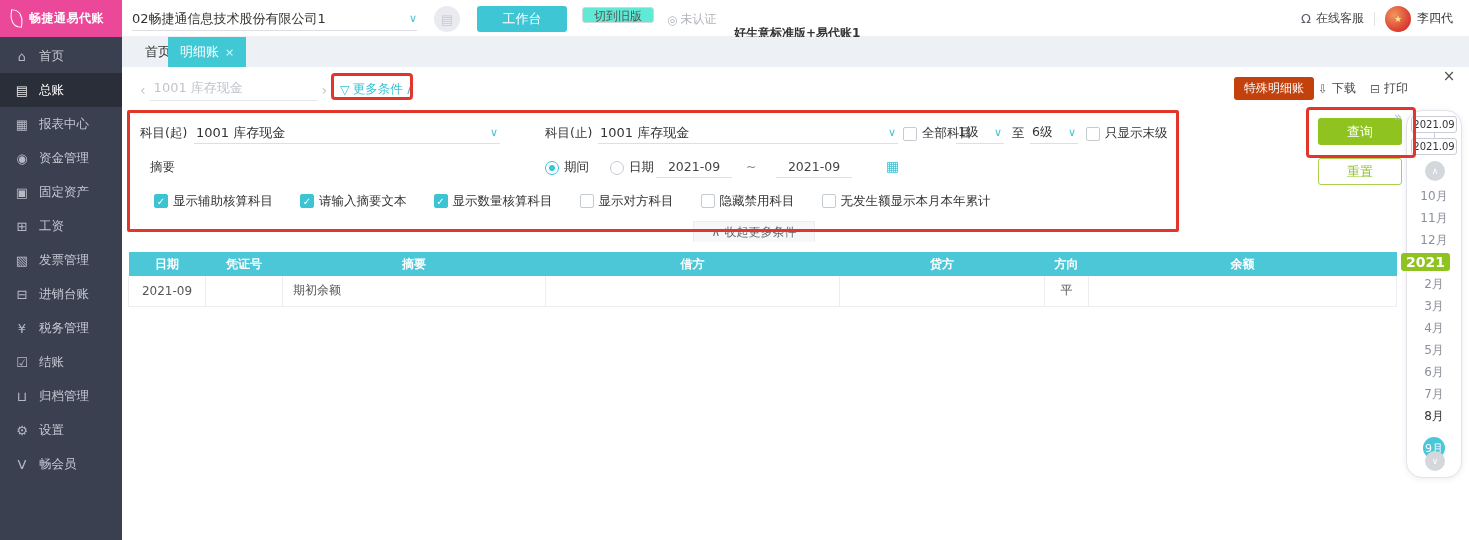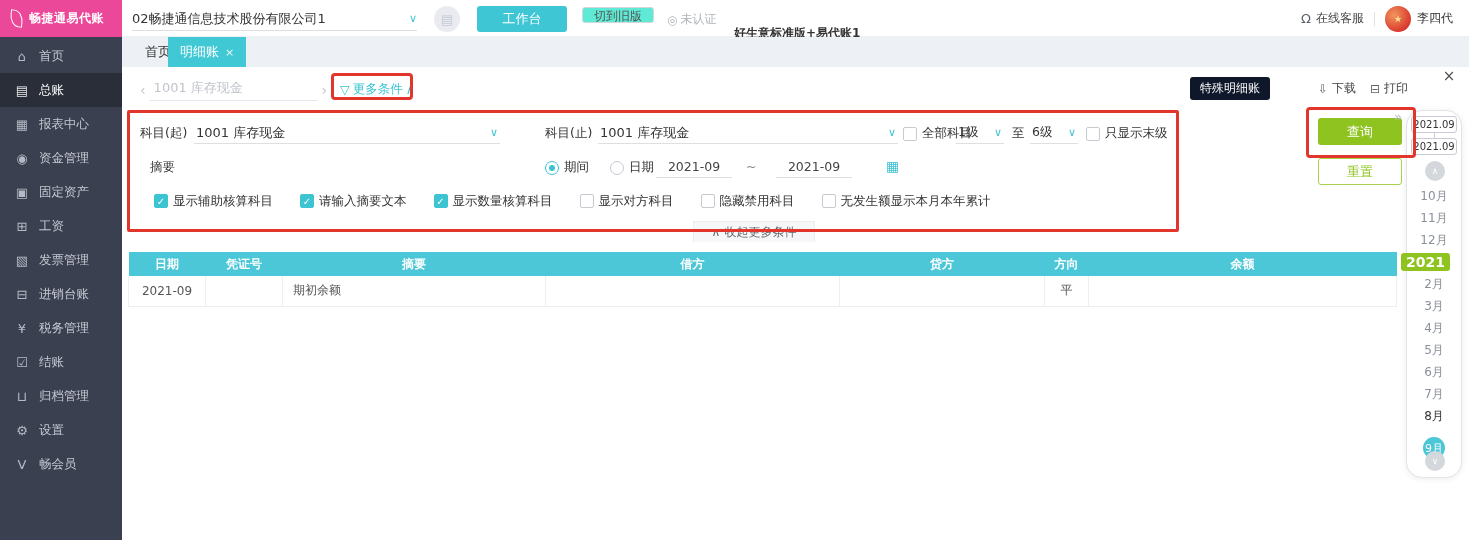--- a/index.html
+++ b/index.html
@@ -53,21 +53,21 @@
   
   #content { position:absolute; left:122px; top:67px; width:1347px; height:473px; background:#fff; }
   #content-close { position:absolute; left:1318px; top:0px; width:18px; height:18px; color:#555; font-size:15px;
     line-height:18px; text-align:center; cursor:pointer; }
 
   
   #subject-nav { position:absolute; left:14px; top:12px; display:flex; align-items:center; color:#c0c4cc; }
   #subject-nav .nav-arrow { font-size:14px; cursor:pointer; padding:0 4px; }
   #subject-nav .subject-box { width:168px; border-bottom:1px solid #e4e7ed; padding:0 4px 3px 4px; font-size:13px; color:#c0c4cc; }
   #more-link { position:absolute; left:218px; top:14px; color:#3bc3d3; font-size:12.5px; display:flex; gap:3px; align-items:center; cursor:pointer; }
-  #special-ledger-btn { position:absolute; left:1068px; top:10px; width:80px; height:23px; background:#0f172a; border:none;
+  #special-ledger-btn { position:absolute; left:1112px; top:10px; width:80px; height:23px; background:#c2410c; border:none;
     border-radius:3px; color:#fff; font-size:12px; cursor:pointer; font-family:inherit; }
   .tool-link { position:absolute; top:13px; display:flex; align-items:center; gap:4px; font-size:12px; color:#444; cursor:pointer; }
   #download-link { left:1196px; }
   #print-link { left:1248px; }
   .tool-link .ti { font-size:12px; color:#666; }
 
   
   #filter-panel { position:absolute; left:6px; top:45px; width:1049px; height:118px; background:#fff; }
   .f-label { font-size:12.5px; color:#333; }
   .f-underline { border-bottom:1px solid #dcdfe4; }

